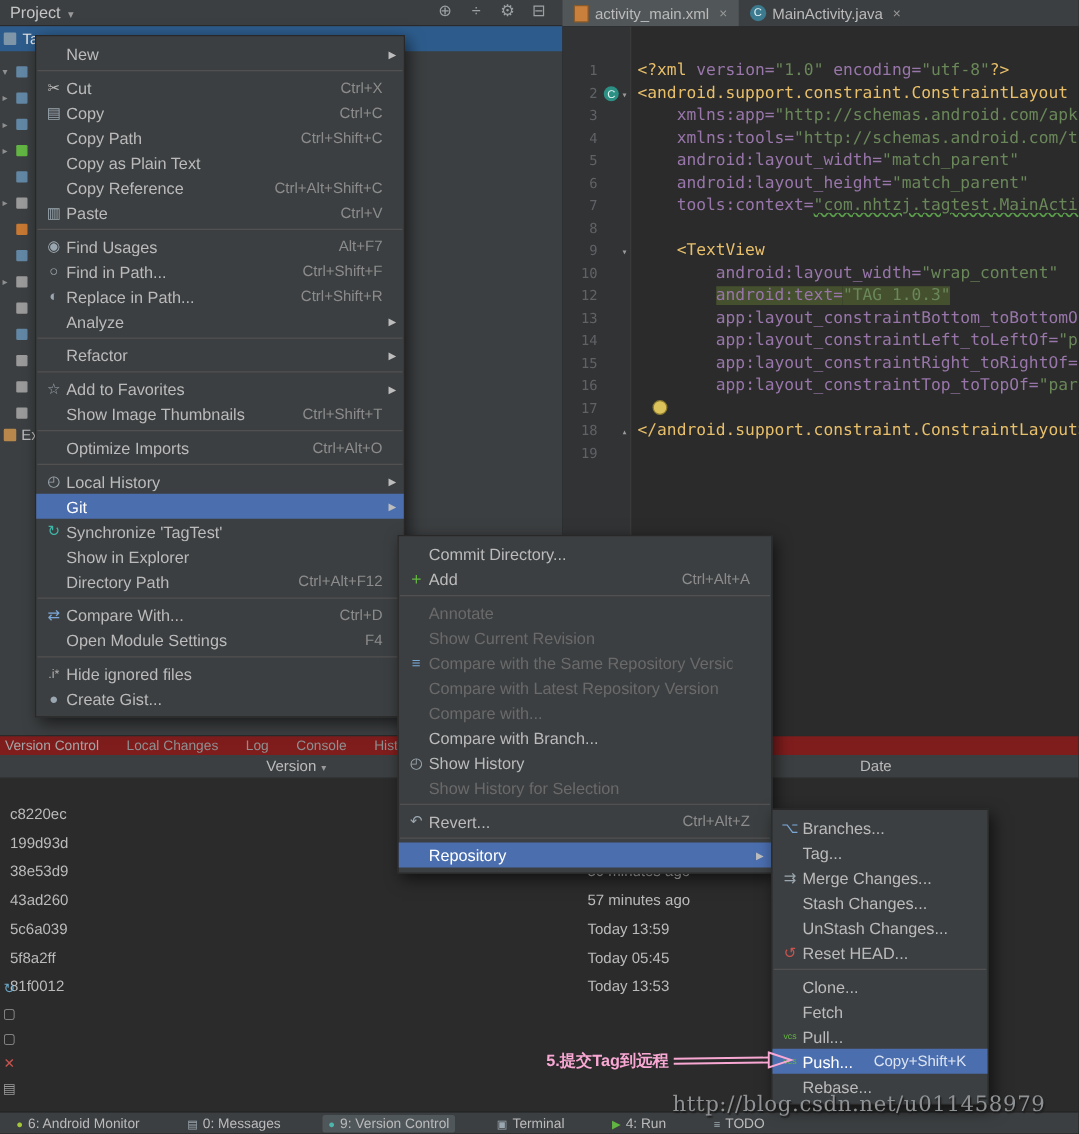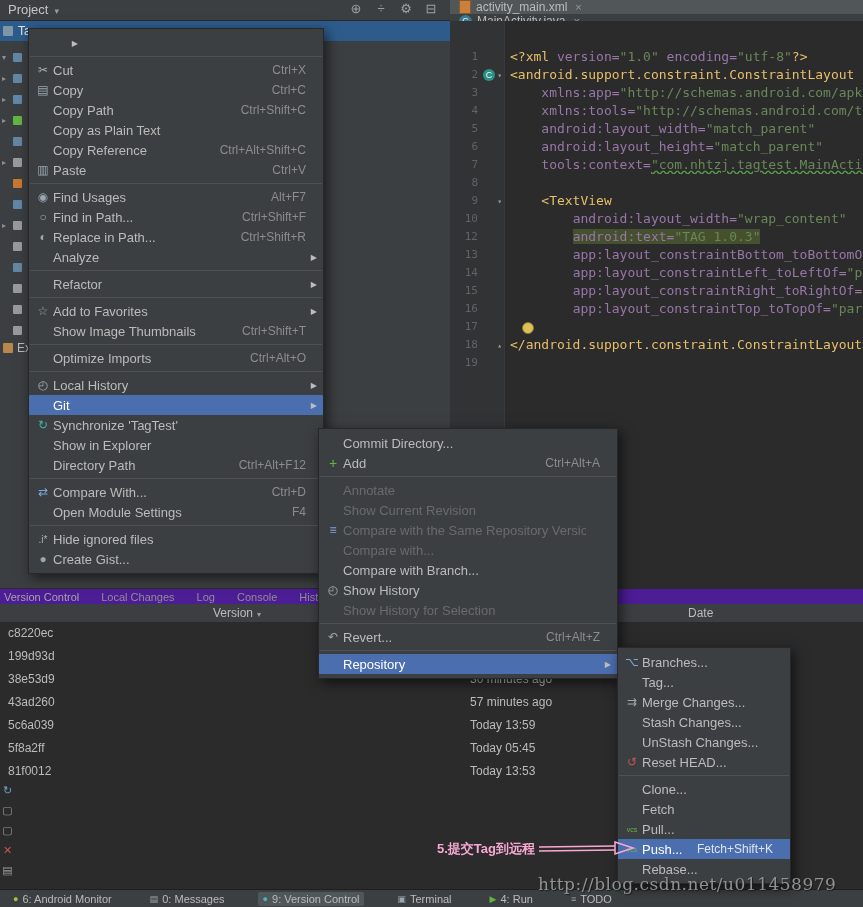--- a/index.html
+++ b/index.html
@@ -9,21 +9,21 @@
   
   #topbar{position:absolute;left:0;top:0;width:863px;height:20px;background:#3c3f41;
           border-bottom:1px solid #2a2a2a;}
   #project-selector{position:absolute;left:8px;top:2px;font-size:13px;color:#c5c5c5;cursor:default;}
   #project-selector .caret{font-size:9px;margin-left:6px;color:#9a9a9a;}
   #toolbar-icons{position:absolute;left:348px;top:1px;display:flex;gap:9px;}
   #toolbar-icons .tb-icon{font-size:13px;color:#9aa0a3;width:16px;text-align:center;}
 
   
   #tabbar{position:absolute;left:450px;top:0;width:413px;height:21px;background:#3c3f41;
-          display:flex;border-bottom:1px solid #2a2a2a;flex-direction:column;}
+          display:flex;border-bottom:1px solid #2a2a2a;}
   .etab{display:flex;align-items:center;gap:5px;padding:0 9px;font-size:12px;color:#bbb;height:21px;}
   .etab.active{background:#515658;}
   .etab-close{color:#9a9a9a;font-size:11px;margin-left:3px;}
   .icon-xml{display:inline-block;width:10px;height:12px;background:#c9803c;border:1px solid #8a5a28;border-radius:1px;}
   .icon-class{display:inline-block;width:13px;height:13px;border-radius:50%;background:#3c7a8f;
               color:#e8f4f8;font-size:9px;line-height:13px;text-align:center;}
 
   
   #project-panel{position:absolute;left:0;top:21px;width:450px;height:567px;background:#3c3f41;
                  border-right:1px solid #2a2a2a;z-index:1;}
@@ -52,30 +52,30 @@
          color:#eafaf7;font-size:9px;line-height:12px;text-align:center;font-family:"Liberation Sans",sans-serif;}
   .code{flex:1;padding-left:6px;overflow:hidden;}
   .tok.tag{color:#e8bf6a}.tok.attr{color:#9876aa}.tok.str{color:#6a8759}.tok.plain{color:#a9b7c6}
   .tok.hl{background:#45502e;}
   .tok.typo{text-decoration:underline;text-decoration-style:wavy;text-decoration-color:#5a9e4b;}
   .bulb{display:inline-block;width:10px;height:10px;border-radius:50%;background:#dbc25a;
         border:1px solid #8a7a2f;margin-left:12px;vertical-align:middle;}
 
   
   #vc-panel{position:absolute;left:0;top:588px;width:863px;height:301px;background:#2b2b2b;z-index:1;}
-  #vc-tabstrip{position:absolute;left:0;top:0;width:863px;height:16px;background:#4c1d95;
+  #vc-tabstrip{position:absolute;left:0;top:0;width:863px;height:16px;background:#7f1d1d;
                border-top:1px solid #2a2a2a;display:flex;align-items:center;gap:22px;
                font-size:11px;color:#8f8f8f;padding-left:4px;box-sizing:border-box;}
   #vc-title{color:#a5a5a5;}
   #vc-header{position:absolute;left:0;top:16px;width:863px;height:18px;background:#3c3f41;
              border-bottom:1px solid #2a2a2a;font-size:12px;color:#bbb;}
   #vc-col-version{position:absolute;left:213px;top:2px;}
   #vc-col-version .caret{font-size:8px;color:#9a9a9a;margin-left:4px;}
   #vc-col-date{position:absolute;left:688px;top:2px;}
-  #vc-rows{position:absolute;left:0;top:34px;width:863px;}
+  #vc-rows{position:absolute;left:0;top:52px;width:863px;}
   .vc-row{position:relative;height:23px;font-size:12px;color:#bbb;}
   .vc-hash{position:absolute;left:8px;top:4px;}
   .vc-date{position:absolute;left:470px;top:4px;}
   #vc-side-icons{position:absolute;left:1px;top:196px;display:flex;flex-direction:column;gap:7px;}
   #vc-side-icons span{font-size:11px;width:13px;text-align:center;}
 
   
   #statusbar{position:absolute;left:0;top:889px;width:863px;height:18px;background:#3c3f41;
              border-top:1px solid #1f1f1f;display:flex;align-items:center;gap:28px;
              padding-left:8px;box-sizing:border-box;z-index:2;}
@@ -304,20 +304,21 @@
       </div>
       <div class="sb-item">
         <span class="sb-icon" style="color: rgb(154, 167, 176);">≡</span>
         <span>TODO</span>
       </div>
     </div>
 
   <div id="context-menu" class="menu">
       <div class="menu-item">
         <span class="mi-icon"></span>
+        <span class="mi-label">New</span>
         <span class="mi-shortcut"></span>
         <span class="mi-arrow">▶</span>
       </div>
       <div class="menu-sep"></div>
       <div class="menu-item">
         <span class="mi-icon" style="color: rgb(182, 182, 182);">✂</span>
         <span class="mi-label">Cut</span>
         <span class="mi-shortcut">Ctrl+X</span>
         <span class="mi-arrow"></span>
       </div>
@@ -488,20 +489,26 @@
         <span class="mi-arrow"></span>
       </div>
       <div class="menu-item disabled">
         <span class="mi-icon" style="color: rgb(123, 167, 215);">≡</span>
         <span class="mi-label">Compare with the Same Repository Version</span>
         <span class="mi-shortcut"></span>
         <span class="mi-arrow"></span>
       </div>
       <div class="menu-item disabled">
         <span class="mi-icon"></span>
+        <span class="mi-label">Compare with Latest Repository Version</span>
+        <span class="mi-shortcut"></span>
+        <span class="mi-arrow"></span>
+      </div>
+      <div class="menu-item disabled">
+        <span class="mi-icon"></span>
         <span class="mi-label">Compare with...</span>
         <span class="mi-shortcut"></span>
         <span class="mi-arrow"></span>
       </div>
       <div class="menu-item">
         <span class="mi-icon"></span>
         <span class="mi-label">Compare with Branch...</span>
         <span class="mi-shortcut"></span>
         <span class="mi-arrow"></span>
       </div>
@@ -584,21 +591,21 @@
       </div>
       <div class="menu-item">
         <span class="mi-icon" style="color: rgb(98, 181, 67); font-size: 7px;">vcs</span>
         <span class="mi-label">Pull...</span>
         <span class="mi-shortcut"></span>
         <span class="mi-arrow"></span>
       </div>
       <div class="menu-item selected">
         <span class="mi-icon" style="color: rgb(98, 181, 67); font-size: 7px;">vcs</span>
         <span class="mi-label">Push...</span>
-        <span class="mi-shortcut">Fetch+Shift+K</span>
+        <span class="mi-shortcut">Copy+Shift+K</span>
         <span class="mi-arrow"></span>
       </div>
       <div class="menu-item">
         <span class="mi-icon"></span>
         <span class="mi-label">Rebase...</span>
         <span class="mi-shortcut"></span>
         <span class="mi-arrow"></span>
       </div>
     </div>
 

